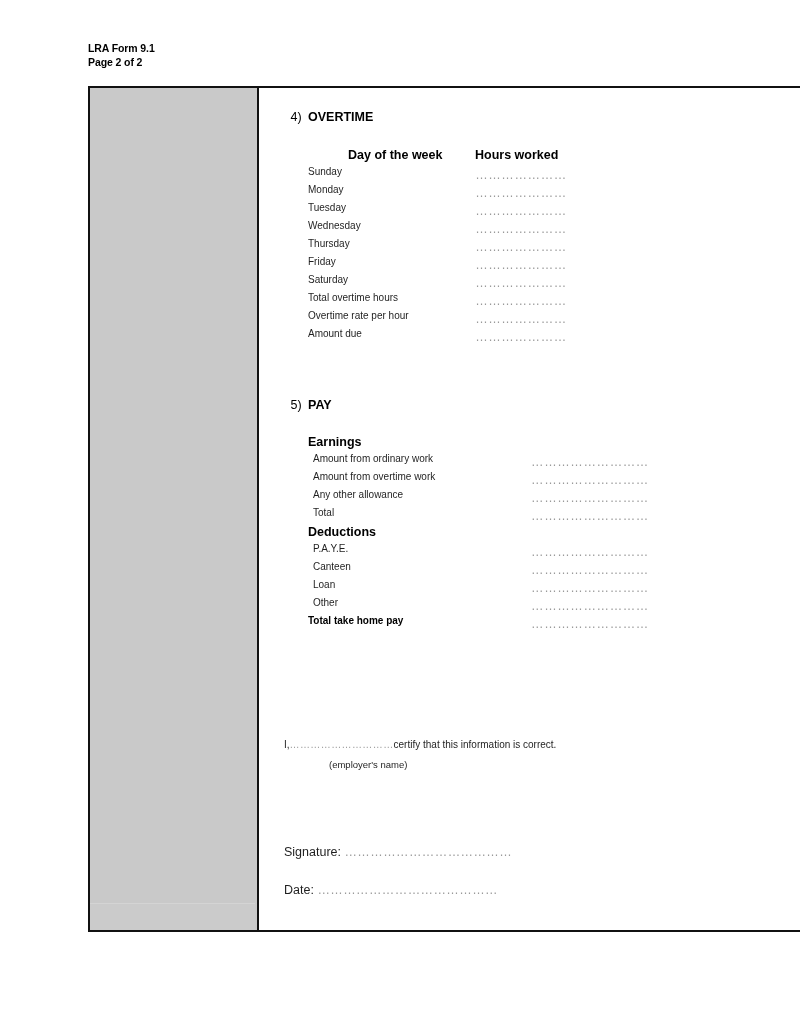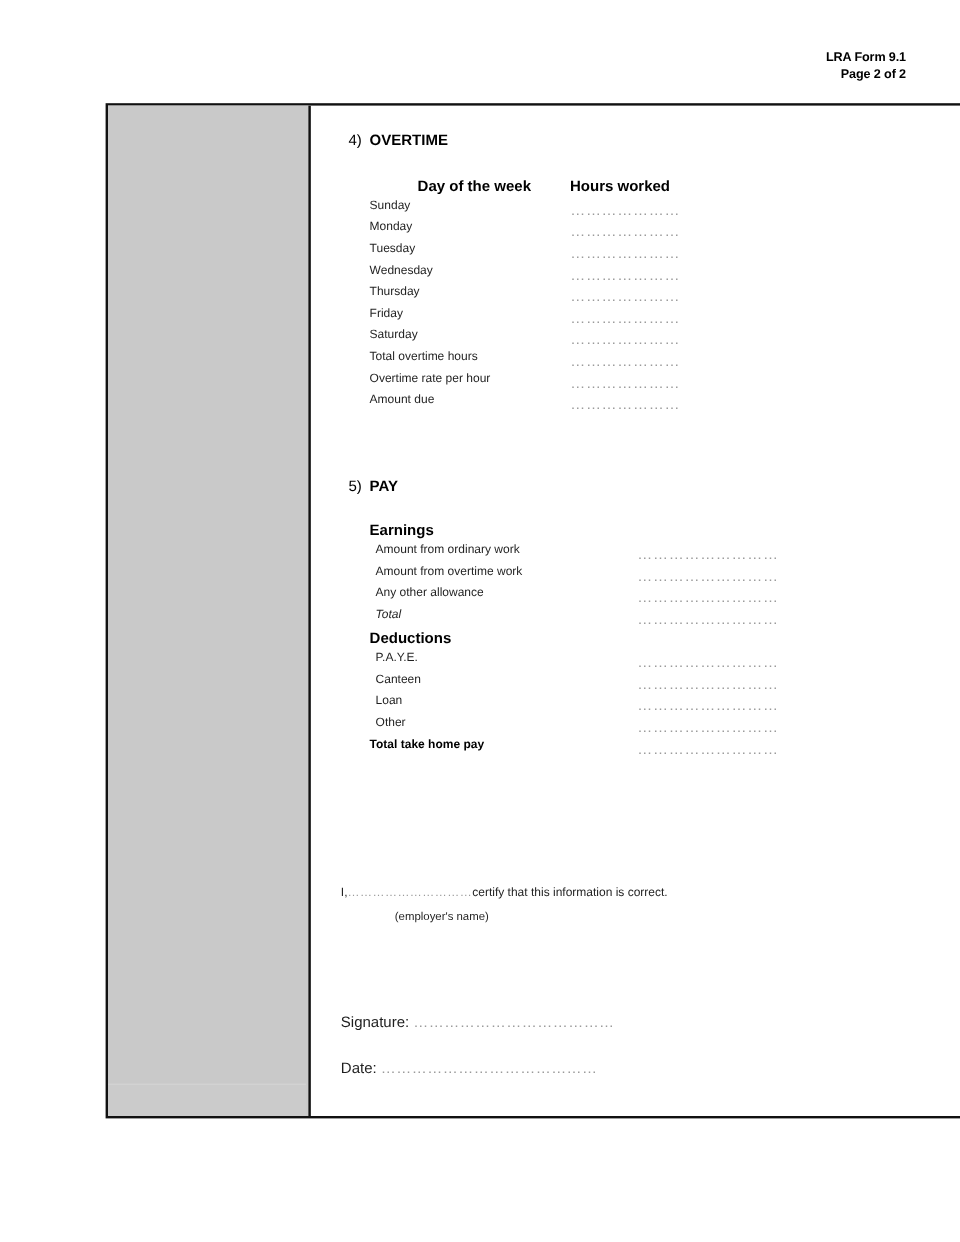--- a/index.html
+++ b/index.html
@@ -15,21 +15,20 @@
     color: #1a1a1a;
     overflow: hidden;
   }
 
   
   #doc-header {
     position: absolute;
     left: 88px;
     top: 42px;
     width: 667px;
-    text-align: right;
     font-size: 10.5px;
     font-weight: bold;
     line-height: 1.32;
     letter-spacing: -0.1px;
     color: #000;
   }
 
   
   #page-frame {
     position: absolute;
@@ -207,21 +206,21 @@
 
     <div class="row-label" style="left:54px; top:365px;">Amount from ordinary work</div>
     <div class="dots" style="left:266px; top:367px; width:130px;">………………………</div>
 
     <div class="row-label" style="left:54px; top:383px;">Amount from overtime work</div>
     <div class="dots" style="left:266px; top:385px; width:130px;">………………………</div>
 
     <div class="row-label" style="left:54px; top:401px;">Any other allowance</div>
     <div class="dots" style="left:266px; top:403px; width:130px;">………………………</div>
 
-    <div class="row-label" style="left:54px; top:419px;font-style:italic;">Total</div>
+    <div class="row-label" style="left:54px; top:419px;">Total</div>
     <div class="dots" style="left:266px; top:421px; width:130px;">………………………</div>
 
     <div class="block-label" style="left:49px; top:437px;">Deductions</div>
 
     <div class="row-label" style="left:54px; top:455px;">P.A.Y.E.</div>
     <div class="dots" style="left:266px; top:457px; width:130px;">………………………</div>
 
     <div class="row-label" style="left:54px; top:473px;">Canteen</div>
     <div class="dots" style="left:266px; top:475px; width:130px;">………………………</div>
 

